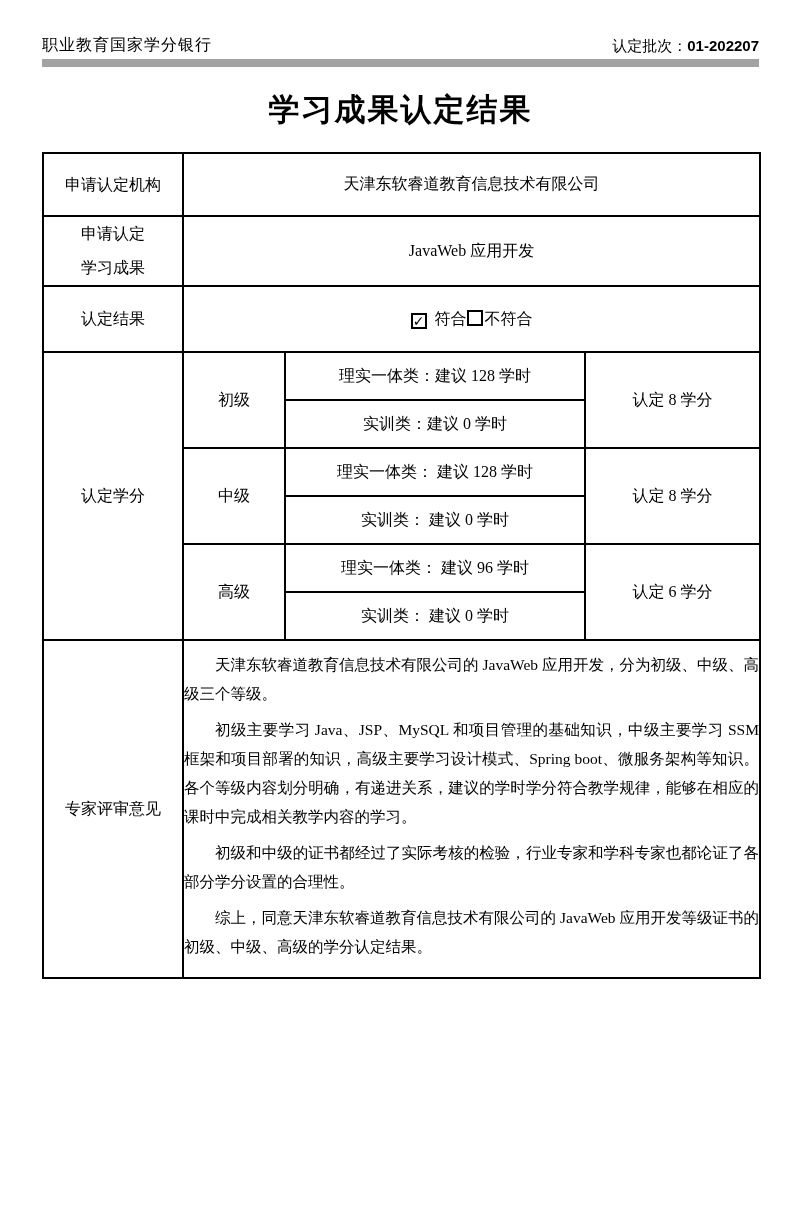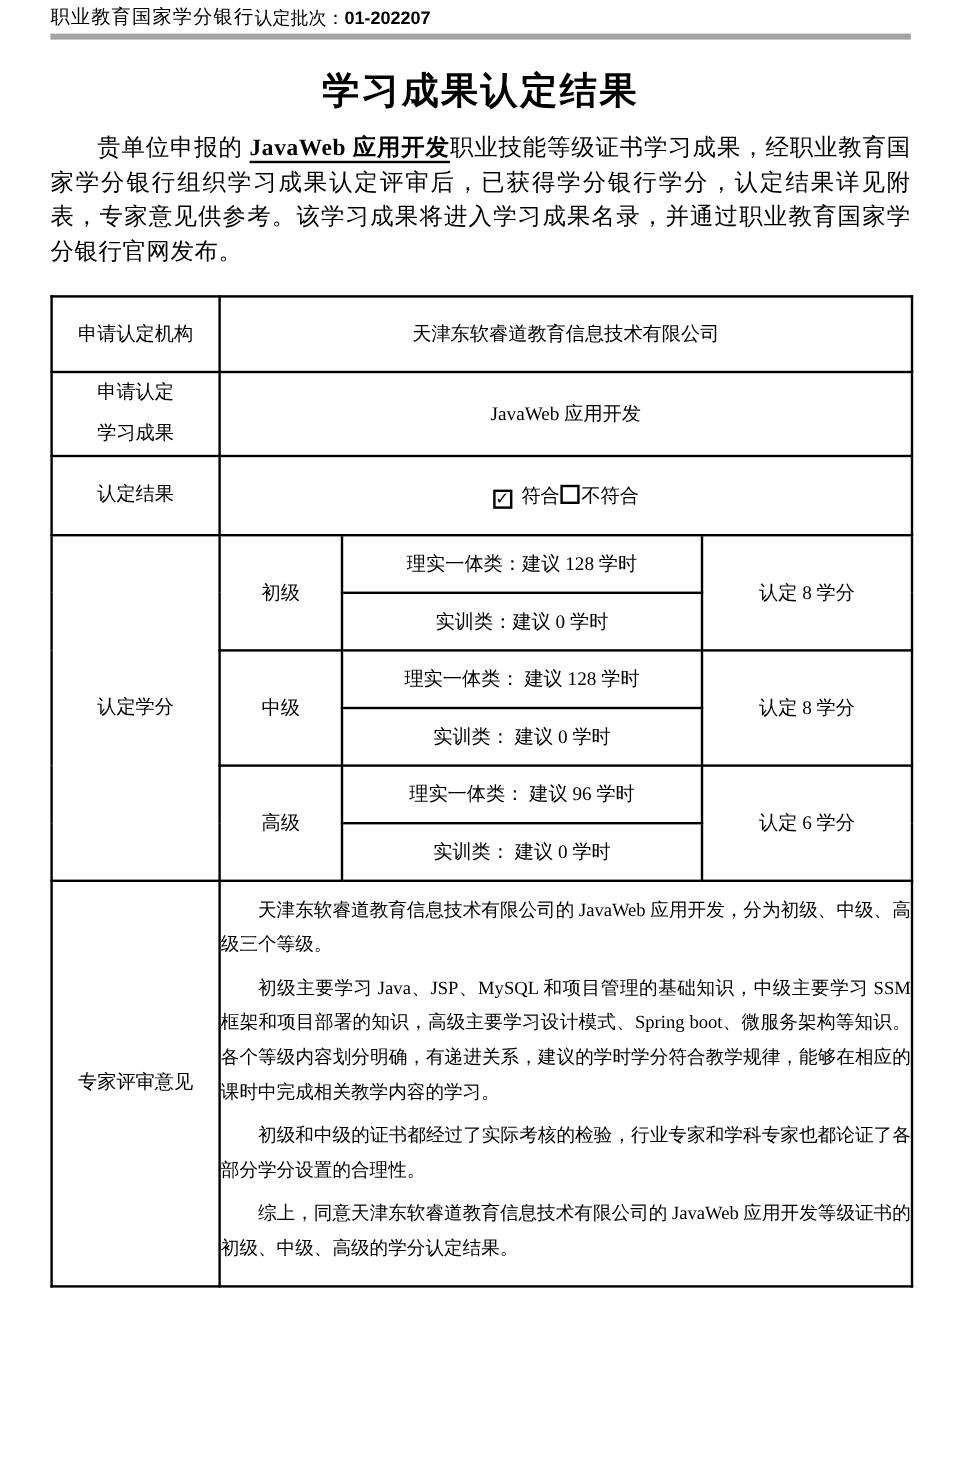--- a/index.html
+++ b/index.html
@@ -7,23 +7,23 @@
   .page {
     position:relative;
     width:801px; height:1215px;
     margin:0 auto;
     background:#ffffff;
     color:#000;
     font-family:"Liberation Serif","DejaVu Serif",serif;
     overflow:hidden;
   }
   .header {
-    margin:4px 42px 0 42px;
-    display:flex; justify-content:flex-start; align-items:flex-end;
-    border-bottom:5px solid #a3a3a3;
+    margin:35px 42px 0 42px;
+    display:flex; justify-content:space-between; align-items:flex-end;
+    border-bottom:8px solid #a3a3a3;
     padding-bottom:3px;
   }
   .header-org { font-size:16px; letter-spacing:1px; }
   .header-batch { font-size:15px; }
   .header-batch .batch-value { font-family:"Liberation Sans","DejaVu Sans",sans-serif; font-weight:bold; }
   .doc-title {
     margin-top:22px;
     text-align:center;
     font-family:"Liberation Sans","DejaVu Sans",sans-serif;
     font-weight:bold;
@@ -106,23 +106,20 @@
   <div class="header">
     <span class="header-org">职业教育国家学分银行</span>
     <span class="header-batch">
       <span>认定批次：</span><span class="batch-value">01-202207</span>
     </span>
   </div>
 
   <div class="doc-title">学习成果认定结果</div>
 
 
-  <div class="intro">
-    <span>贵单位申报的 </span><span class="hl">JavaWeb 应用开发</span><span>职业技能等级证书学习成果，经职业教育国家学分银行组织学习成果认定评审后，已获得学分银行学分，认定结果详见附表，专家意见供参考。该学习成果将进入学习成果名录，并通过职业教育国家学分银行官网发布。</span>
-  </div>
 
   <table class="doc-table">
     <colgroup>
       <col style="width:140px">
       <col style="width:102px">
       <col style="width:300px">
       <col style="width:175px">
     </colgroup>
 
     <tbody>

